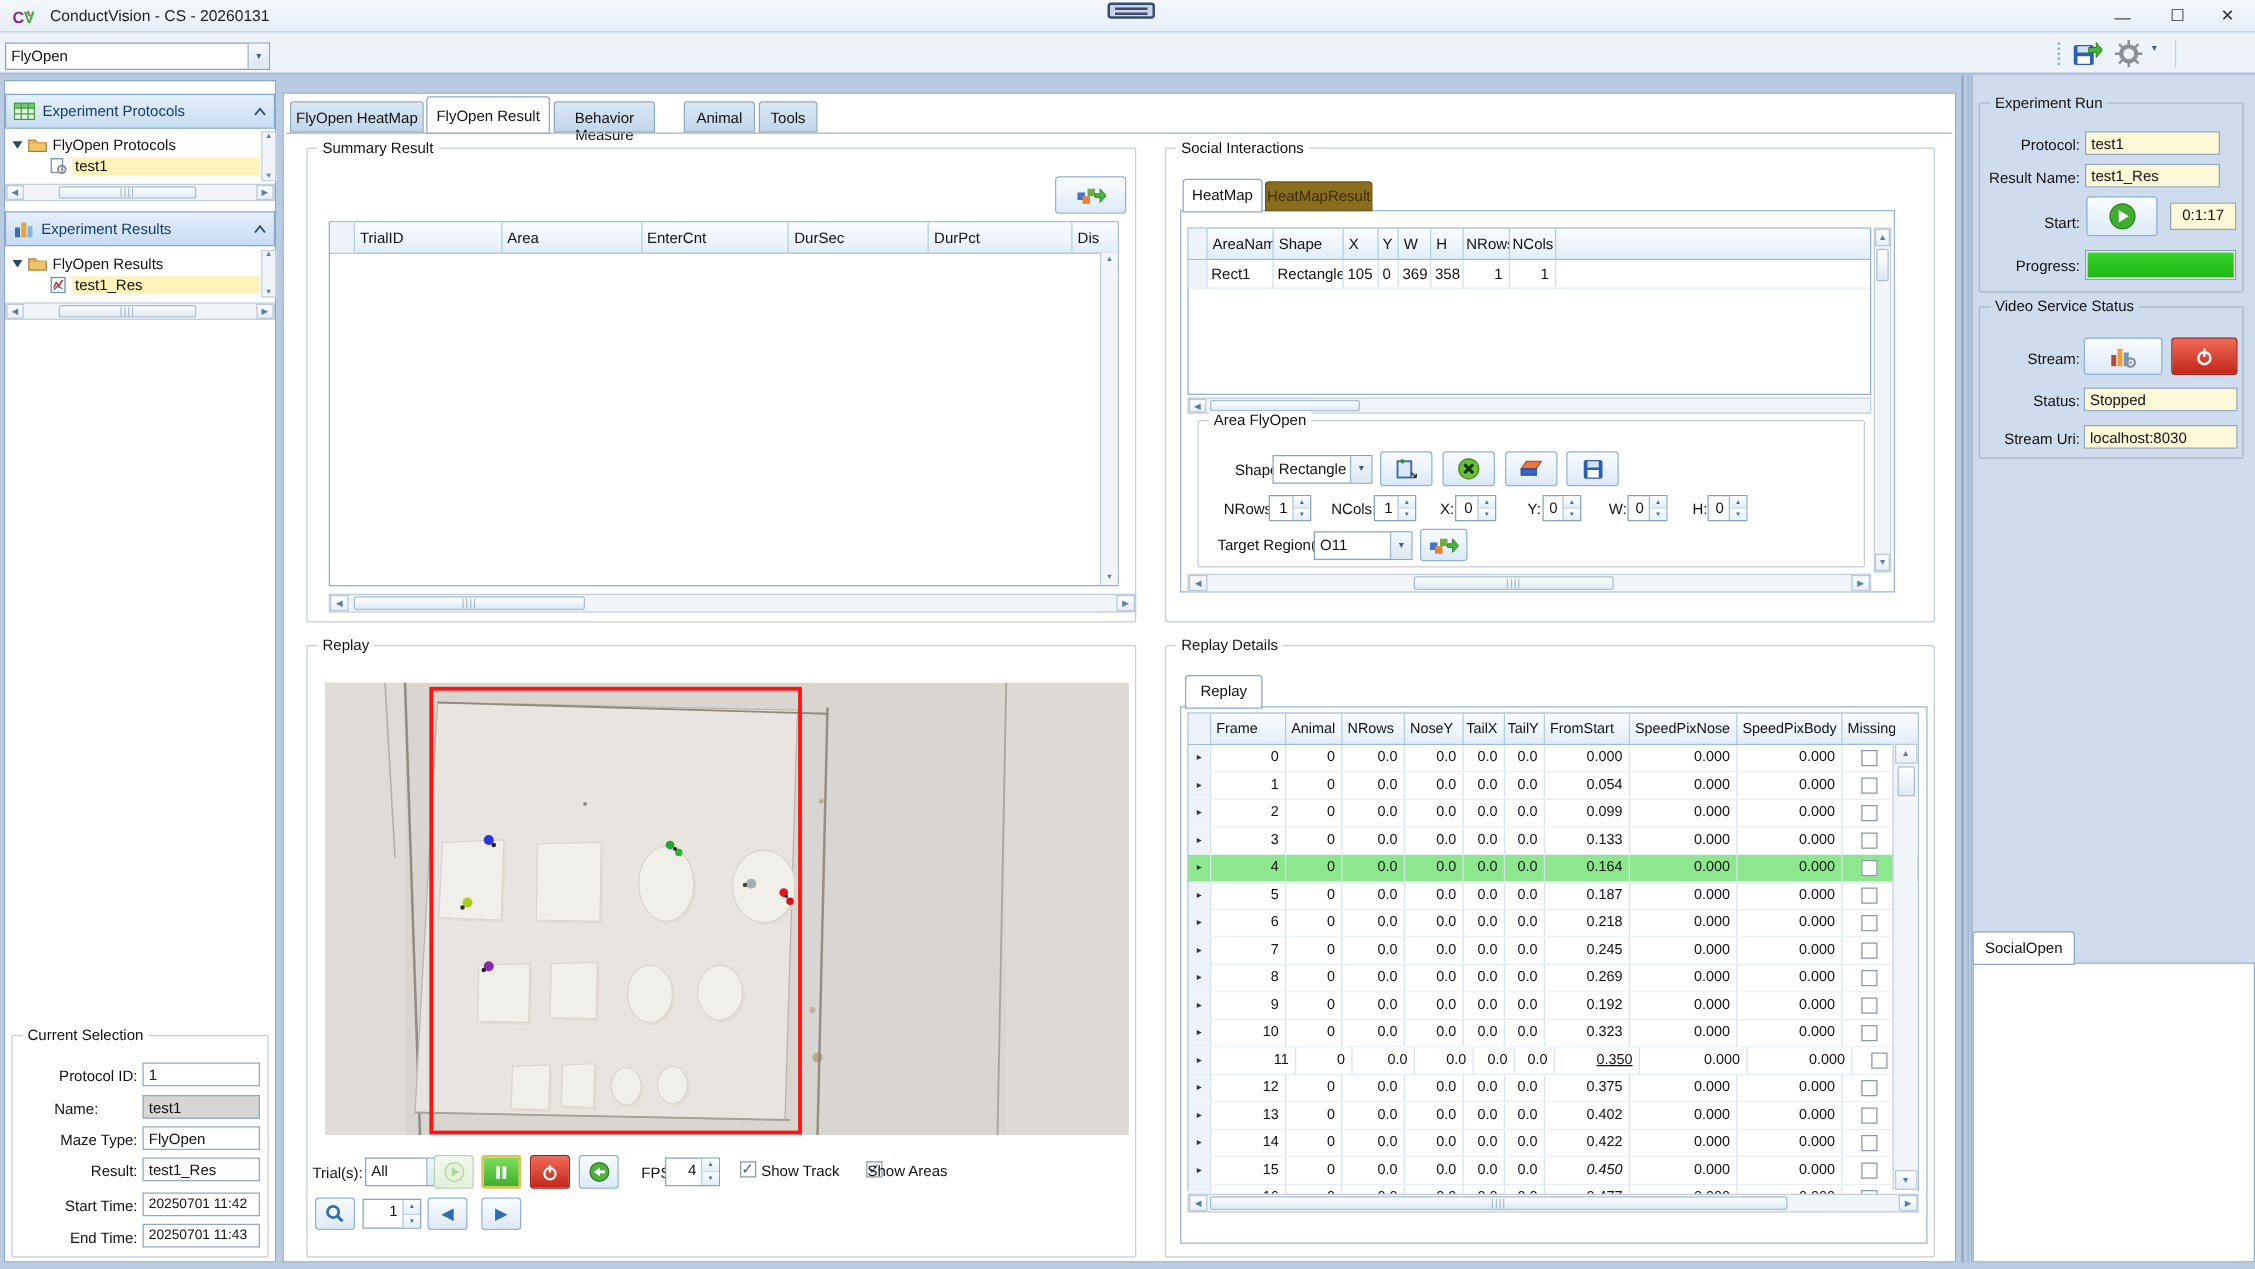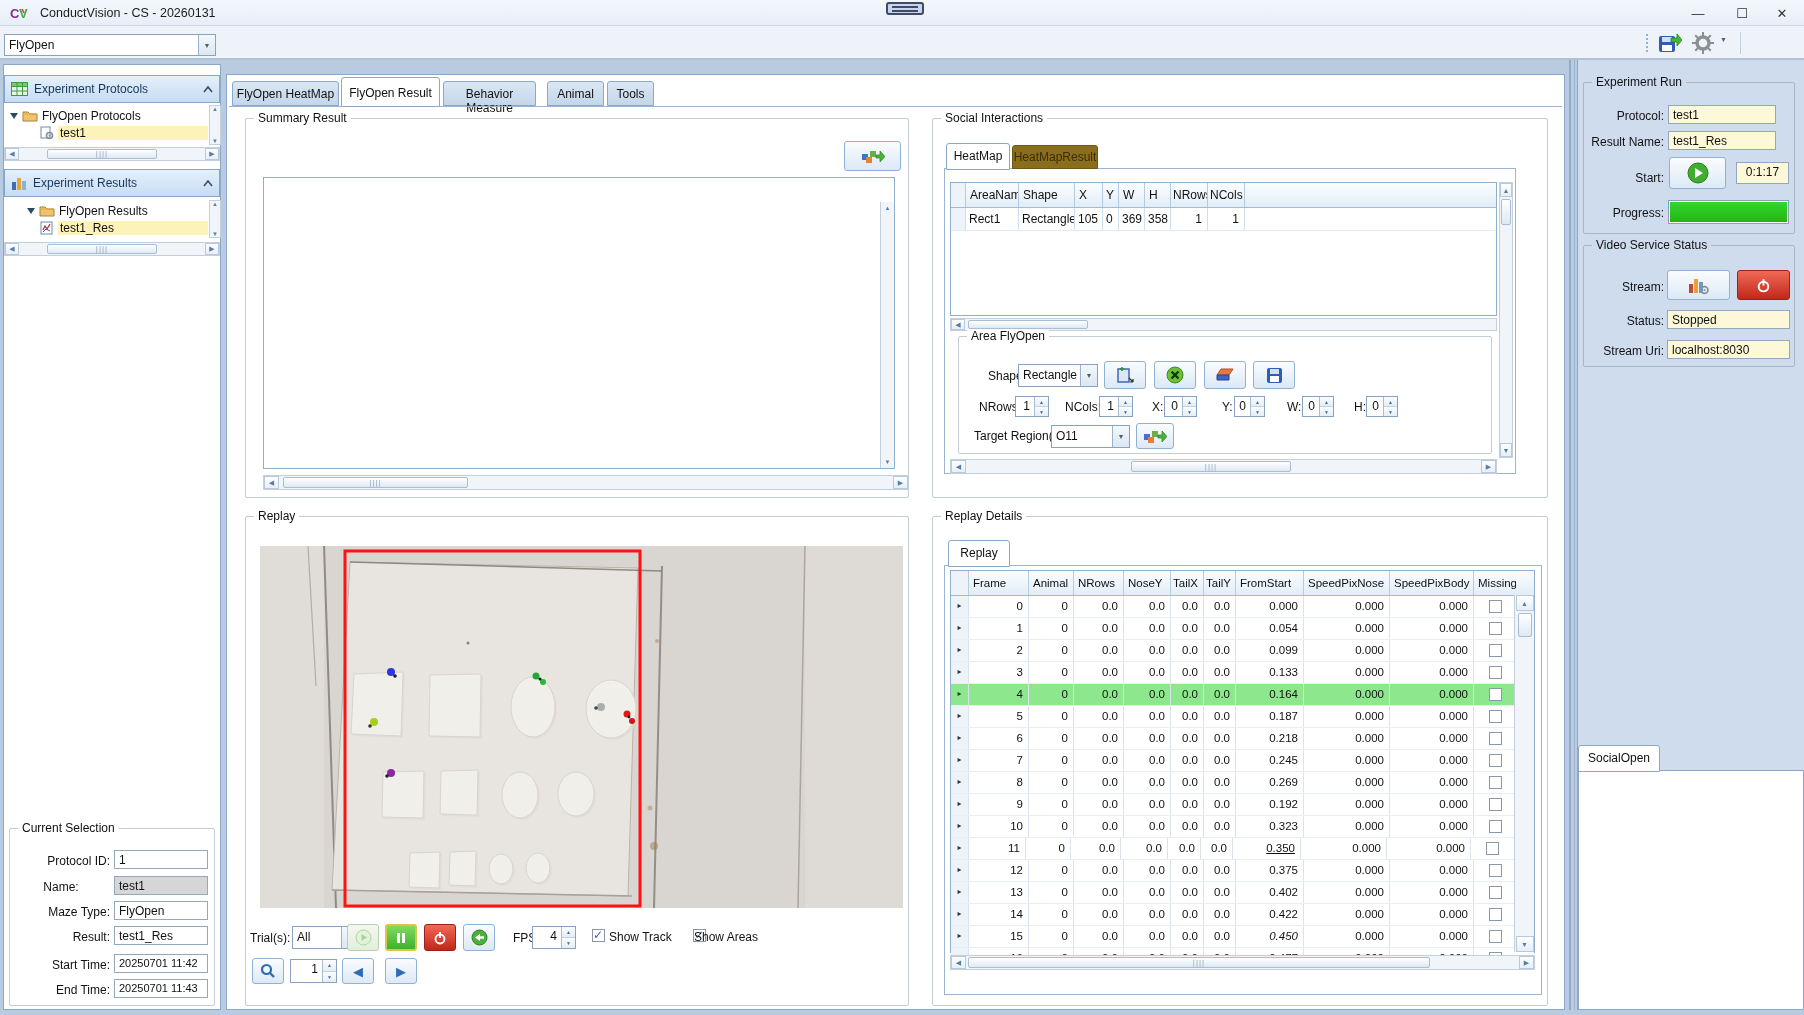--- a/index.html
+++ b/index.html
@@ -165,21 +165,21 @@
       <svg width="16" height="14" viewBox="0 0 16 14">
           <rect x="1" y="6" width="4" height="8" fill="#3e6db0"></rect>
           <rect x="6" y="2" width="4" height="12" fill="#e8a33d"></rect>
           <rect x="11" y="5" width="4" height="9" fill="#86b4d8"></rect>
         </svg>
       <span>Experiment Results</span>
       <svg style="margin-left:auto" width="10" height="7" viewBox="0 0 10 7">
           <polyline points="1,6 5,1 9,6" fill="none" stroke="#33506e" stroke-width="1.6"></polyline>
         </svg>
     </div>
-    <div class="a tree-row" style="left:23px;top:137px;width:196px">
+    <div class="a tree-row" style="left:6px;top:137px;width:196px">
       <span style="width:0;height:0;border-left:4px solid transparent;border-right:4px solid transparent;border-top:6px solid #2a4a68"></span>
       <svg width="16" height="13" viewBox="0 0 16 13">
           <path d="M1,3 h5 l2,2 h7 v7 h-14 z" fill="#f2c46a" stroke="#a8823e"></path>
           <path d="M1,5 h14" stroke="#e0a94a"></path>
         </svg>
       <span>FlyOpen Results</span>
     </div>
     <div class="a tree-row" style="left:36px;top:154px;width:168px">
       <svg width="14" height="14" viewBox="0 0 14 14">
           <rect x="1" y="1" width="11" height="12" fill="#fff" stroke="#6a8cb0"></rect>
@@ -214,36 +214,45 @@
       <div class="a field" style="left:104px;top:150px;width:94px;height:19px;font-size:11px"><span>20250701 11:43</span></div>
     </div>
   </div>
 
   
   <div class="a panelw" style="left:226px;top:74px;width:1339px;height:936px"></div>
   
   <div class="a" style="left:229px;top:106px;width:1333px;height:1px;background:#9ab5cf;z-index:2"></div>
   <div class="tab" style="left:232px;top:81px;width:107px"><span>FlyOpen HeatMap</span></div>
   <div class="tab active" style="left:341px;top:77px;width:99px;height:30px;padding-top:8px"><span>FlyOpen Result</span></div>
-  <div class="tab" style="left:443px;top:81px;width:93px"><span>Behavior Measure</span></div>
+  <div class="tab" style="left:443px;top:81px;width:81px"><span>Behavior Measure</span></div>
   <div class="tab" style="left:547px;top:81px;width:57px"><span>Animal</span></div>
   <div class="tab" style="left:607px;top:81px;width:47px"><span>Tools</span></div>
 
   
   <div class="a gb" style="left:245px;top:118px;width:664px;height:380px">
     <span class="gb-t">Summary Result</span>
     <div class="a btn" style="left:598px;top:22px;width:57px;height:30px">
       <svg width="24" height="17" viewBox="0 0 24 17">
           <rect x="1" y="6" width="6" height="6" fill="#4472c4"></rect>
           <rect x="5" y="9" width="6" height="6" fill="#ed7d31"></rect>
           <rect x="9" y="3" width="6" height="6" fill="#70ad47"></rect>
           <polygon points="15,7 19,7 19,3 24,8.5 19,14 19,10 15,10" fill="#47b53a" stroke="#2e7d22" stroke-width="0.7"></polygon>
         </svg>
     </div>
     <div class="a gridbox" style="left:17px;top:58px;width:632px;height:292px">
+      <div class="gh">
+        <div class="ghc" style="width:20px;background:#eef3f9"></div>
+        <div class="ghc" style="width:118px">TrialID</div>
+        <div class="ghc" style="width:112px">Area</div>
+        <div class="ghc" style="width:118px">EnterCnt</div>
+        <div class="ghc" style="width:112px">DurSec</div>
+        <div class="ghc" style="width:115px">DurPct</div>
+        <div class="ghc" style="width:36px;border-right:none">Dis</div>
+      </div>
       <div class="a sbv" style="right:0;top:24px;width:14px;height:266px;border:none;border-left:1px solid #c2cfdd;justify-content:space-between">
           <span style="font-size:6px;color:#5a7ea3;padding-top:3px">▲</span>
           <span style="font-size:6px;color:#5a7ea3;padding-bottom:3px">▼</span>
         </div>
     </div>
     <div class="a sbh" style="left:17px;top:356px;width:646px;height:15px">
       <div class="sbb" style="width:15px;height:13px">◀</div>
       <div class="sbt grip" style="margin-left:4px;width:185px;height:11px"></div>
       <div class="sbb" style="margin-left:auto;width:15px;height:13px">▶</div>
     </div>
@@ -701,21 +710,21 @@
           <div class="rdc rnum" style="width: 32px;">0.0</div>
           <div class="rdc rnum" style="width: 68px;">0.323</div>
           <div class="rdc rnum" style="width: 86px;">0.000</div>
           <div class="rdc rnum" style="width: 84px;">0.000</div>
           <div class="rdc rmiss" style="width: 42px; border-right: none;">
             <span class="cbx"></span>
           </div>
         </div>
         <div class="rdrow">
           <div class="rdc rind" style="width: 18px;">▸</div>
-          <div class="rdc rnum" style="width: 57px;">11</div>
+          <div class="rdc rnum" style="width: 68px;">11</div>
           <div class="rdc rnum" style="width: 45px;">0</div>
           <div class="rdc rnum" style="width: 50px;">0.0</div>
           <div class="rdc rnum" style="width: 47px;">0.0</div>
           <div class="rdc rnum" style="width: 33px;">0.0</div>
           <div class="rdc rnum" style="width: 32px;">0.0</div>
           <div class="rdc rnum" style="width: 68px; text-decoration: underline;">0.350</div>
           <div class="rdc rnum" style="width: 86px;">0.000</div>
           <div class="rdc rnum" style="width: 84px;">0.000</div>
           <div class="rdc rmiss" style="width: 42px; border-right: none;">
             <span class="cbx"></span>

